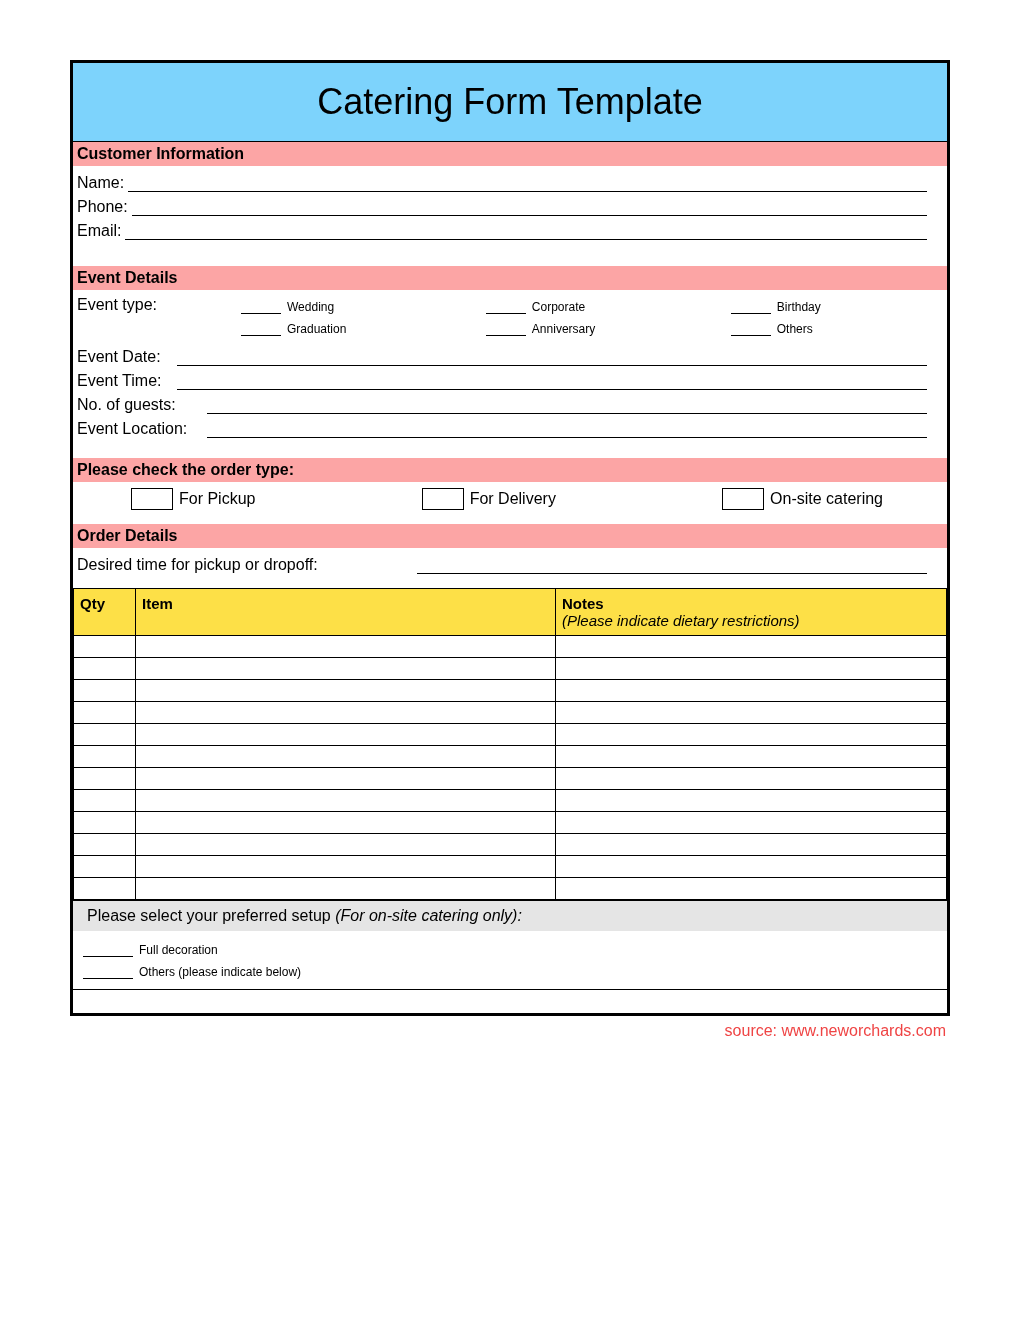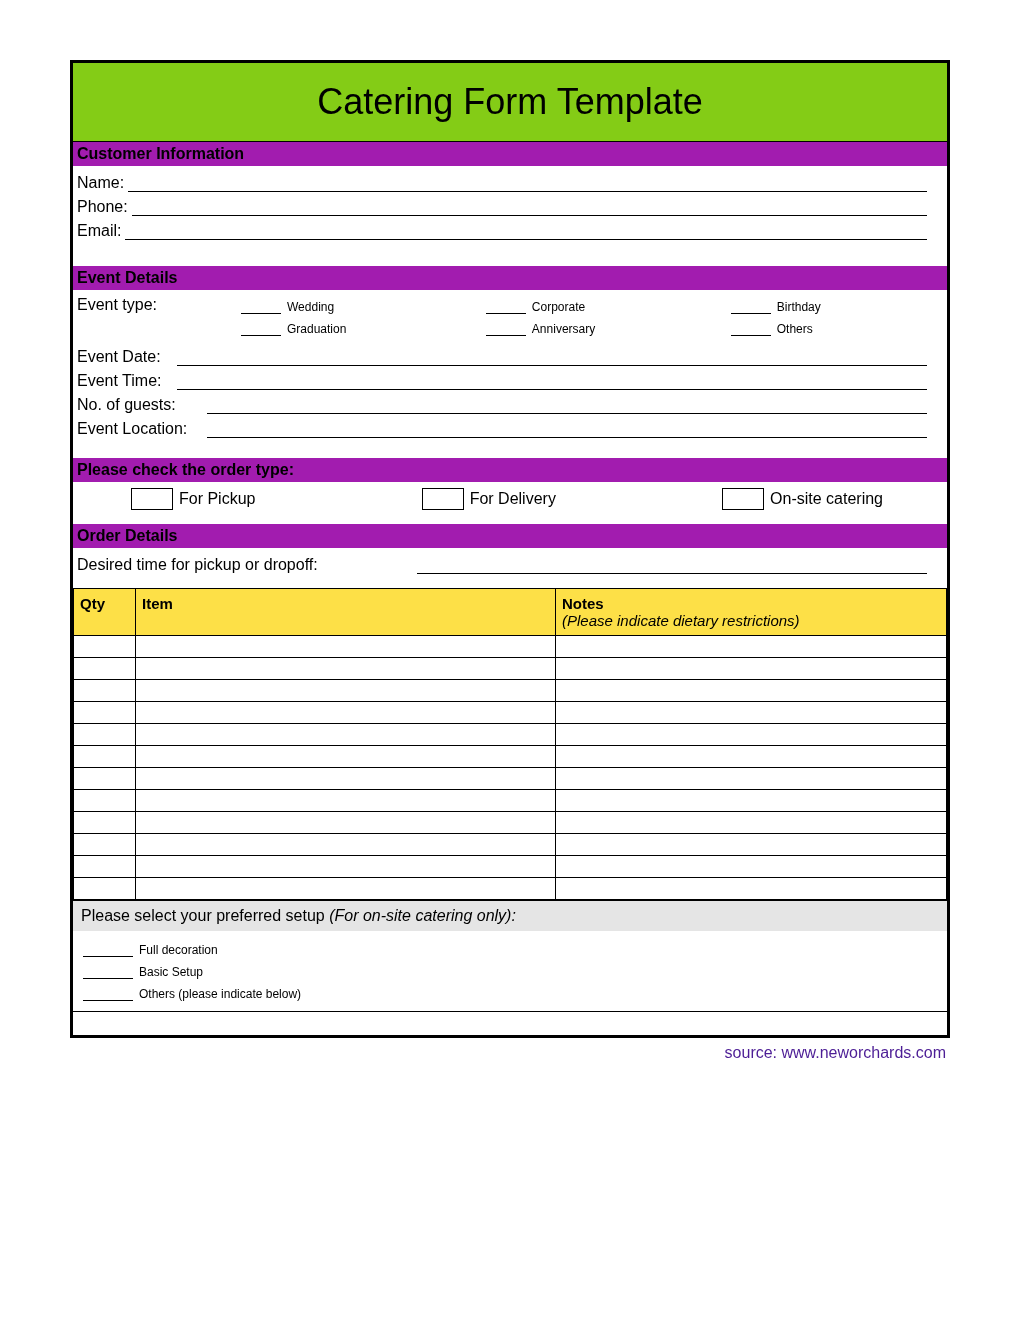--- a/index.html
+++ b/index.html
@@ -8,29 +8,29 @@
     background: #fff;
     width: 1020px;
     height: 1320px;
     padding: 60px 70px 30px 70px;
     color: #000;
   }
   .outer {
     border: 3px solid #000;
   }
   .title {
-    background: #84cc16;
+    background: #7dd3fc;
     text-align: center;
     font-size: 36px;
     font-weight: 400;
     padding: 18px 0;
     border-bottom: 1px solid #000;
   }
   .section-header {
-    background: #a21caf;
+    background: #fca5a5;
     font-weight: bold;
     font-size: 16px;
     padding: 3px 4px;
   }
   .plain-block {
     padding: 2px 20px 8px 4px;
   }
   .field-row {
     display: flex;
     align-items: flex-end;
@@ -113,21 +113,21 @@
     font-style: italic;
   }
   table.items td { height: 22px; }
   .col-qty  { width: 62px; }
   .col-item { width: 420px; }
 
   
   .setup-header {
     background: #e5e5e5;
     font-size: 16px;
-    padding: 6px 8px;
+    padding: 6px 14px;
     border-top: 1px solid #000;
   }
   .setup-header .ital { font-style: italic; }
   .setup-opts {
     padding: 4px 4px 6px 4px;
   }
   .setup-opt {
     display: flex;
     align-items: flex-end;
     font-size: 12px;
@@ -141,21 +141,21 @@
     margin-right: 6px;
   }
   .bottom-line {
     border-top: 1px solid #000;
     height: 24px;
   }
 
   .source {
     text-align: right;
     font-size: 16px;
-    color: #4c1d95;
+    color: #ef4444;
     padding: 6px 4px 0 0;
   }
 </style>
 </head>
 <body>
 
 <div class="outer">
 
   <div class="title">Catering Form Template</div>
 
@@ -334,24 +334,20 @@
   <div class="setup-header">
     <span>Please select your preferred setup </span><span class="ital">(For on-site catering only):</span>
   </div>
   <div class="setup-opts" id="setup-opts">
       <div class="setup-opt">
         <span class="tick"></span>
         <span>Full decoration</span>
       </div>
       <div class="setup-opt">
         <span class="tick"></span>
-        <span>Basic Setup</span>
-      </div>
-      <div class="setup-opt">
-        <span class="tick"></span>
         <span>Others (please indicate below)</span>
       </div>
     </div>
   <div class="bottom-line"></div>
 
 </div>
 
 <div class="source">source: www.neworchards.com</div>
 
 </body></html>

